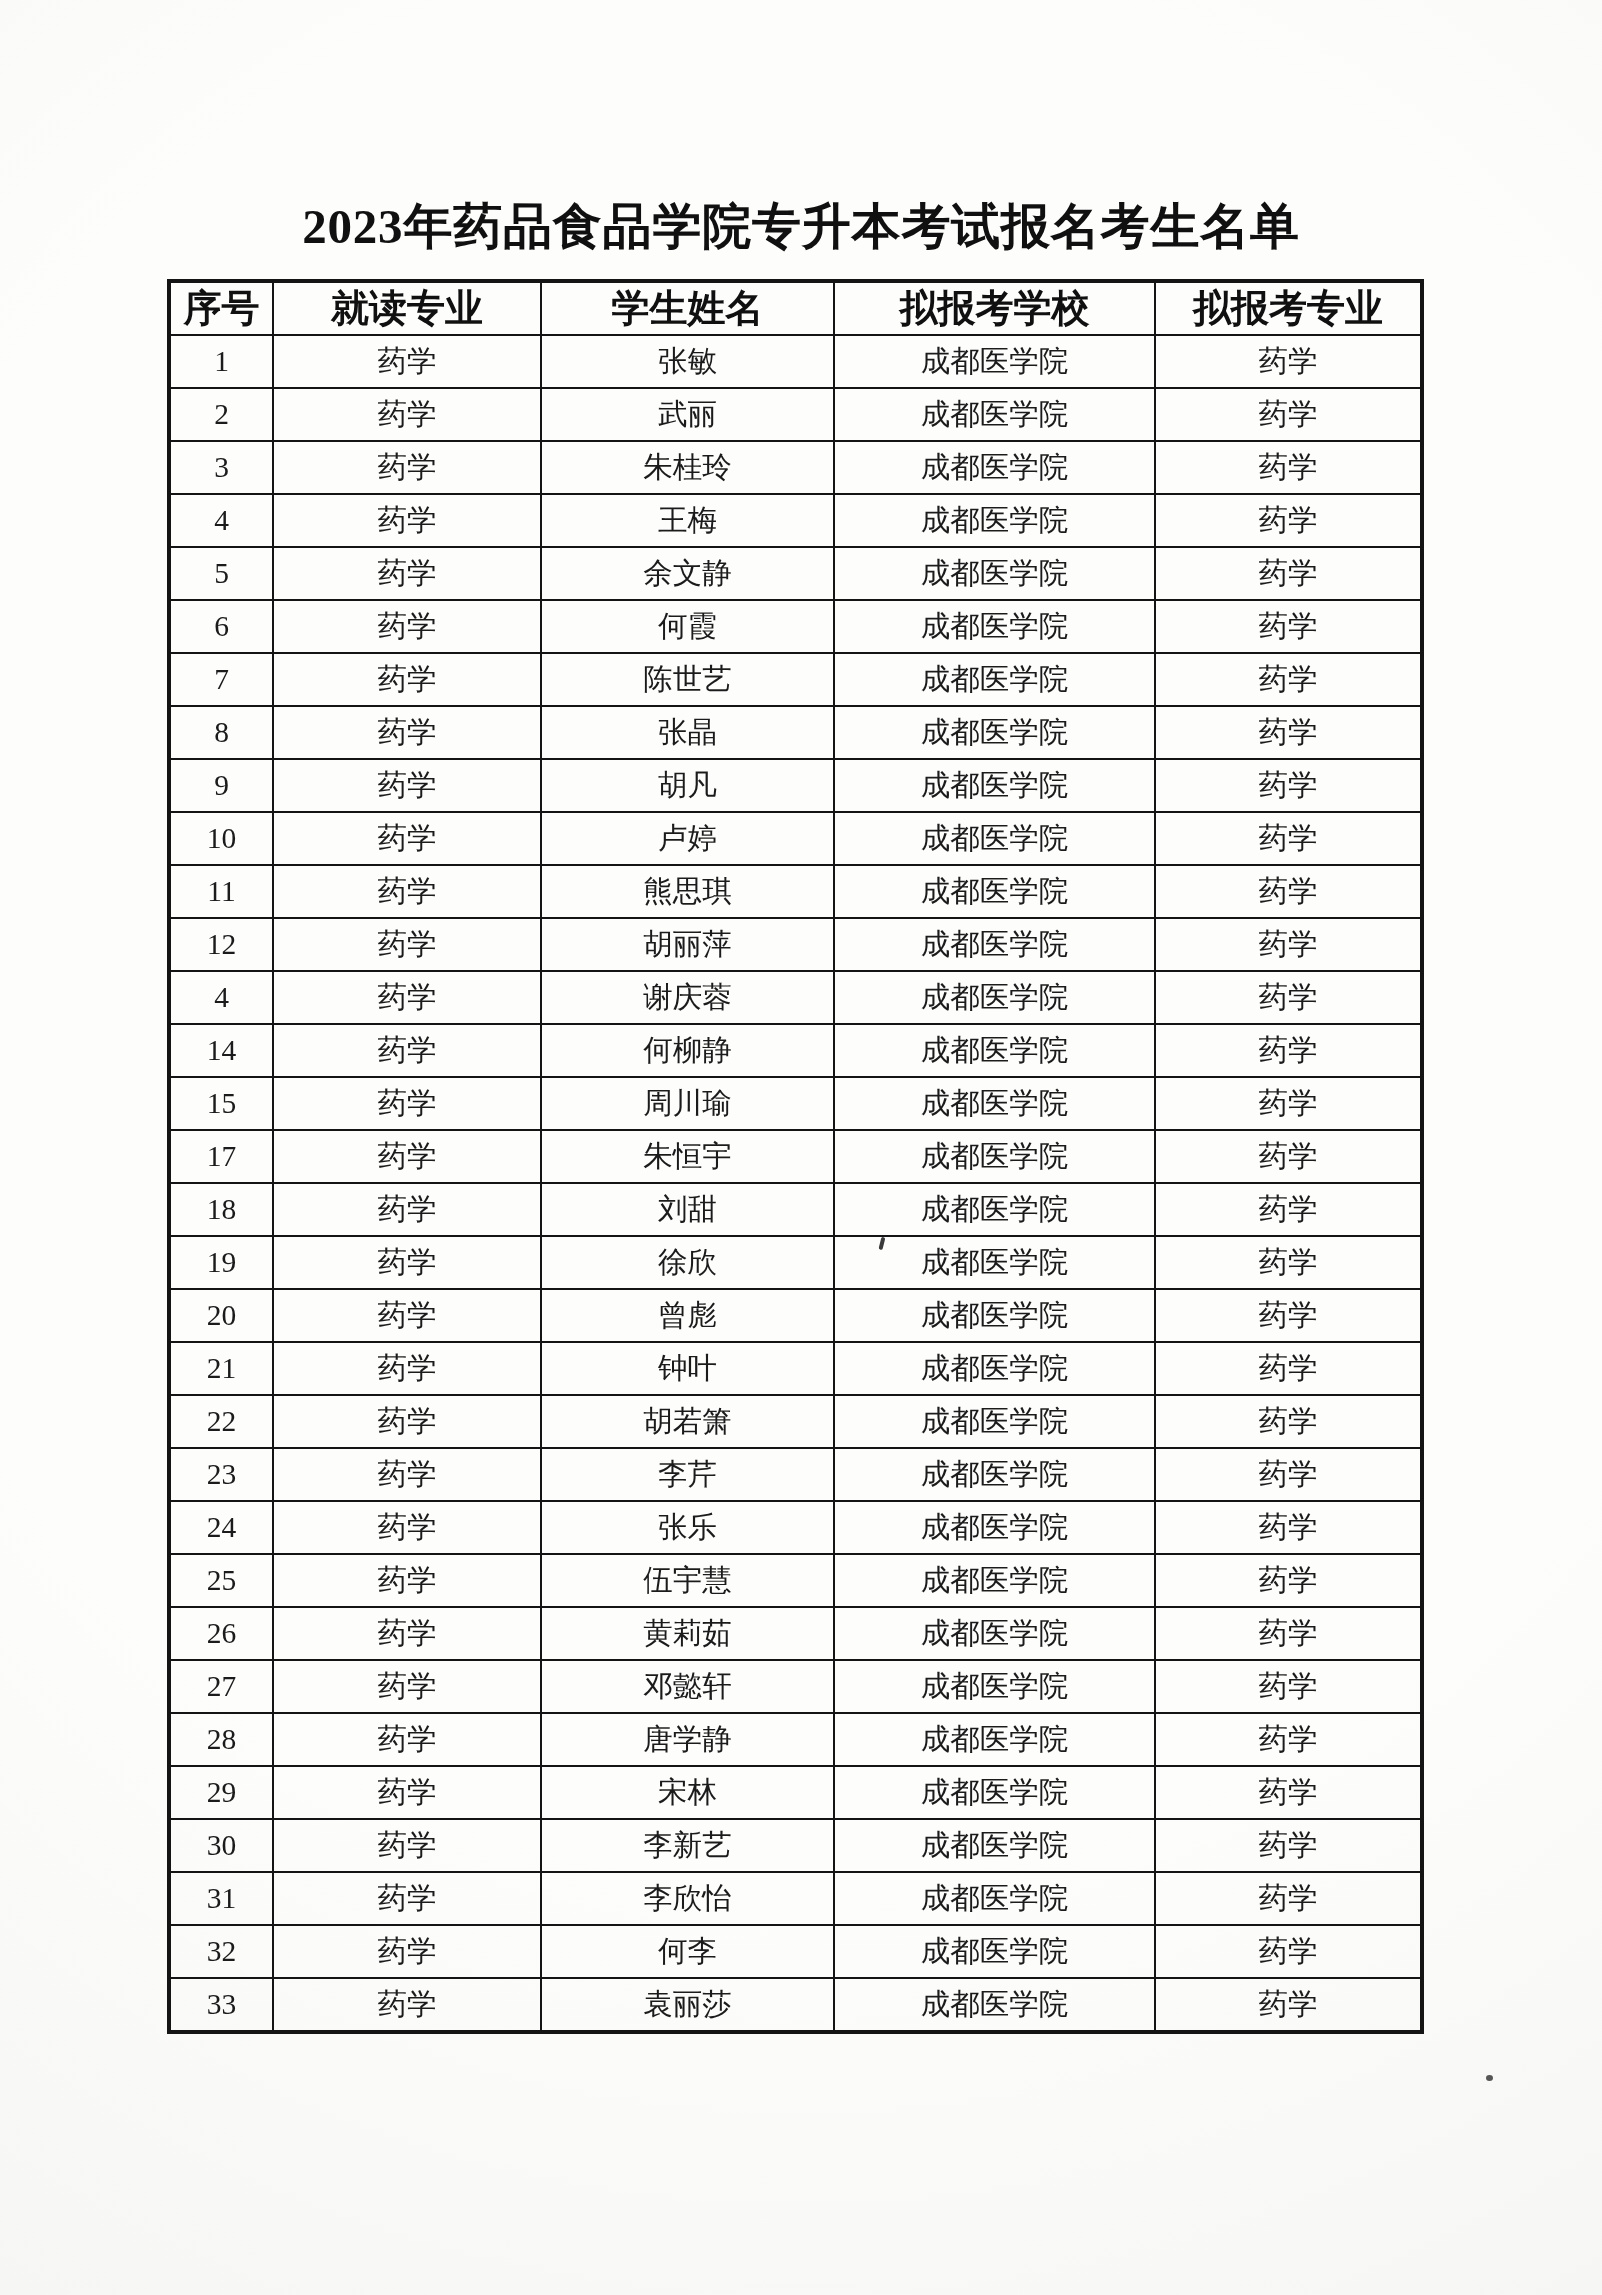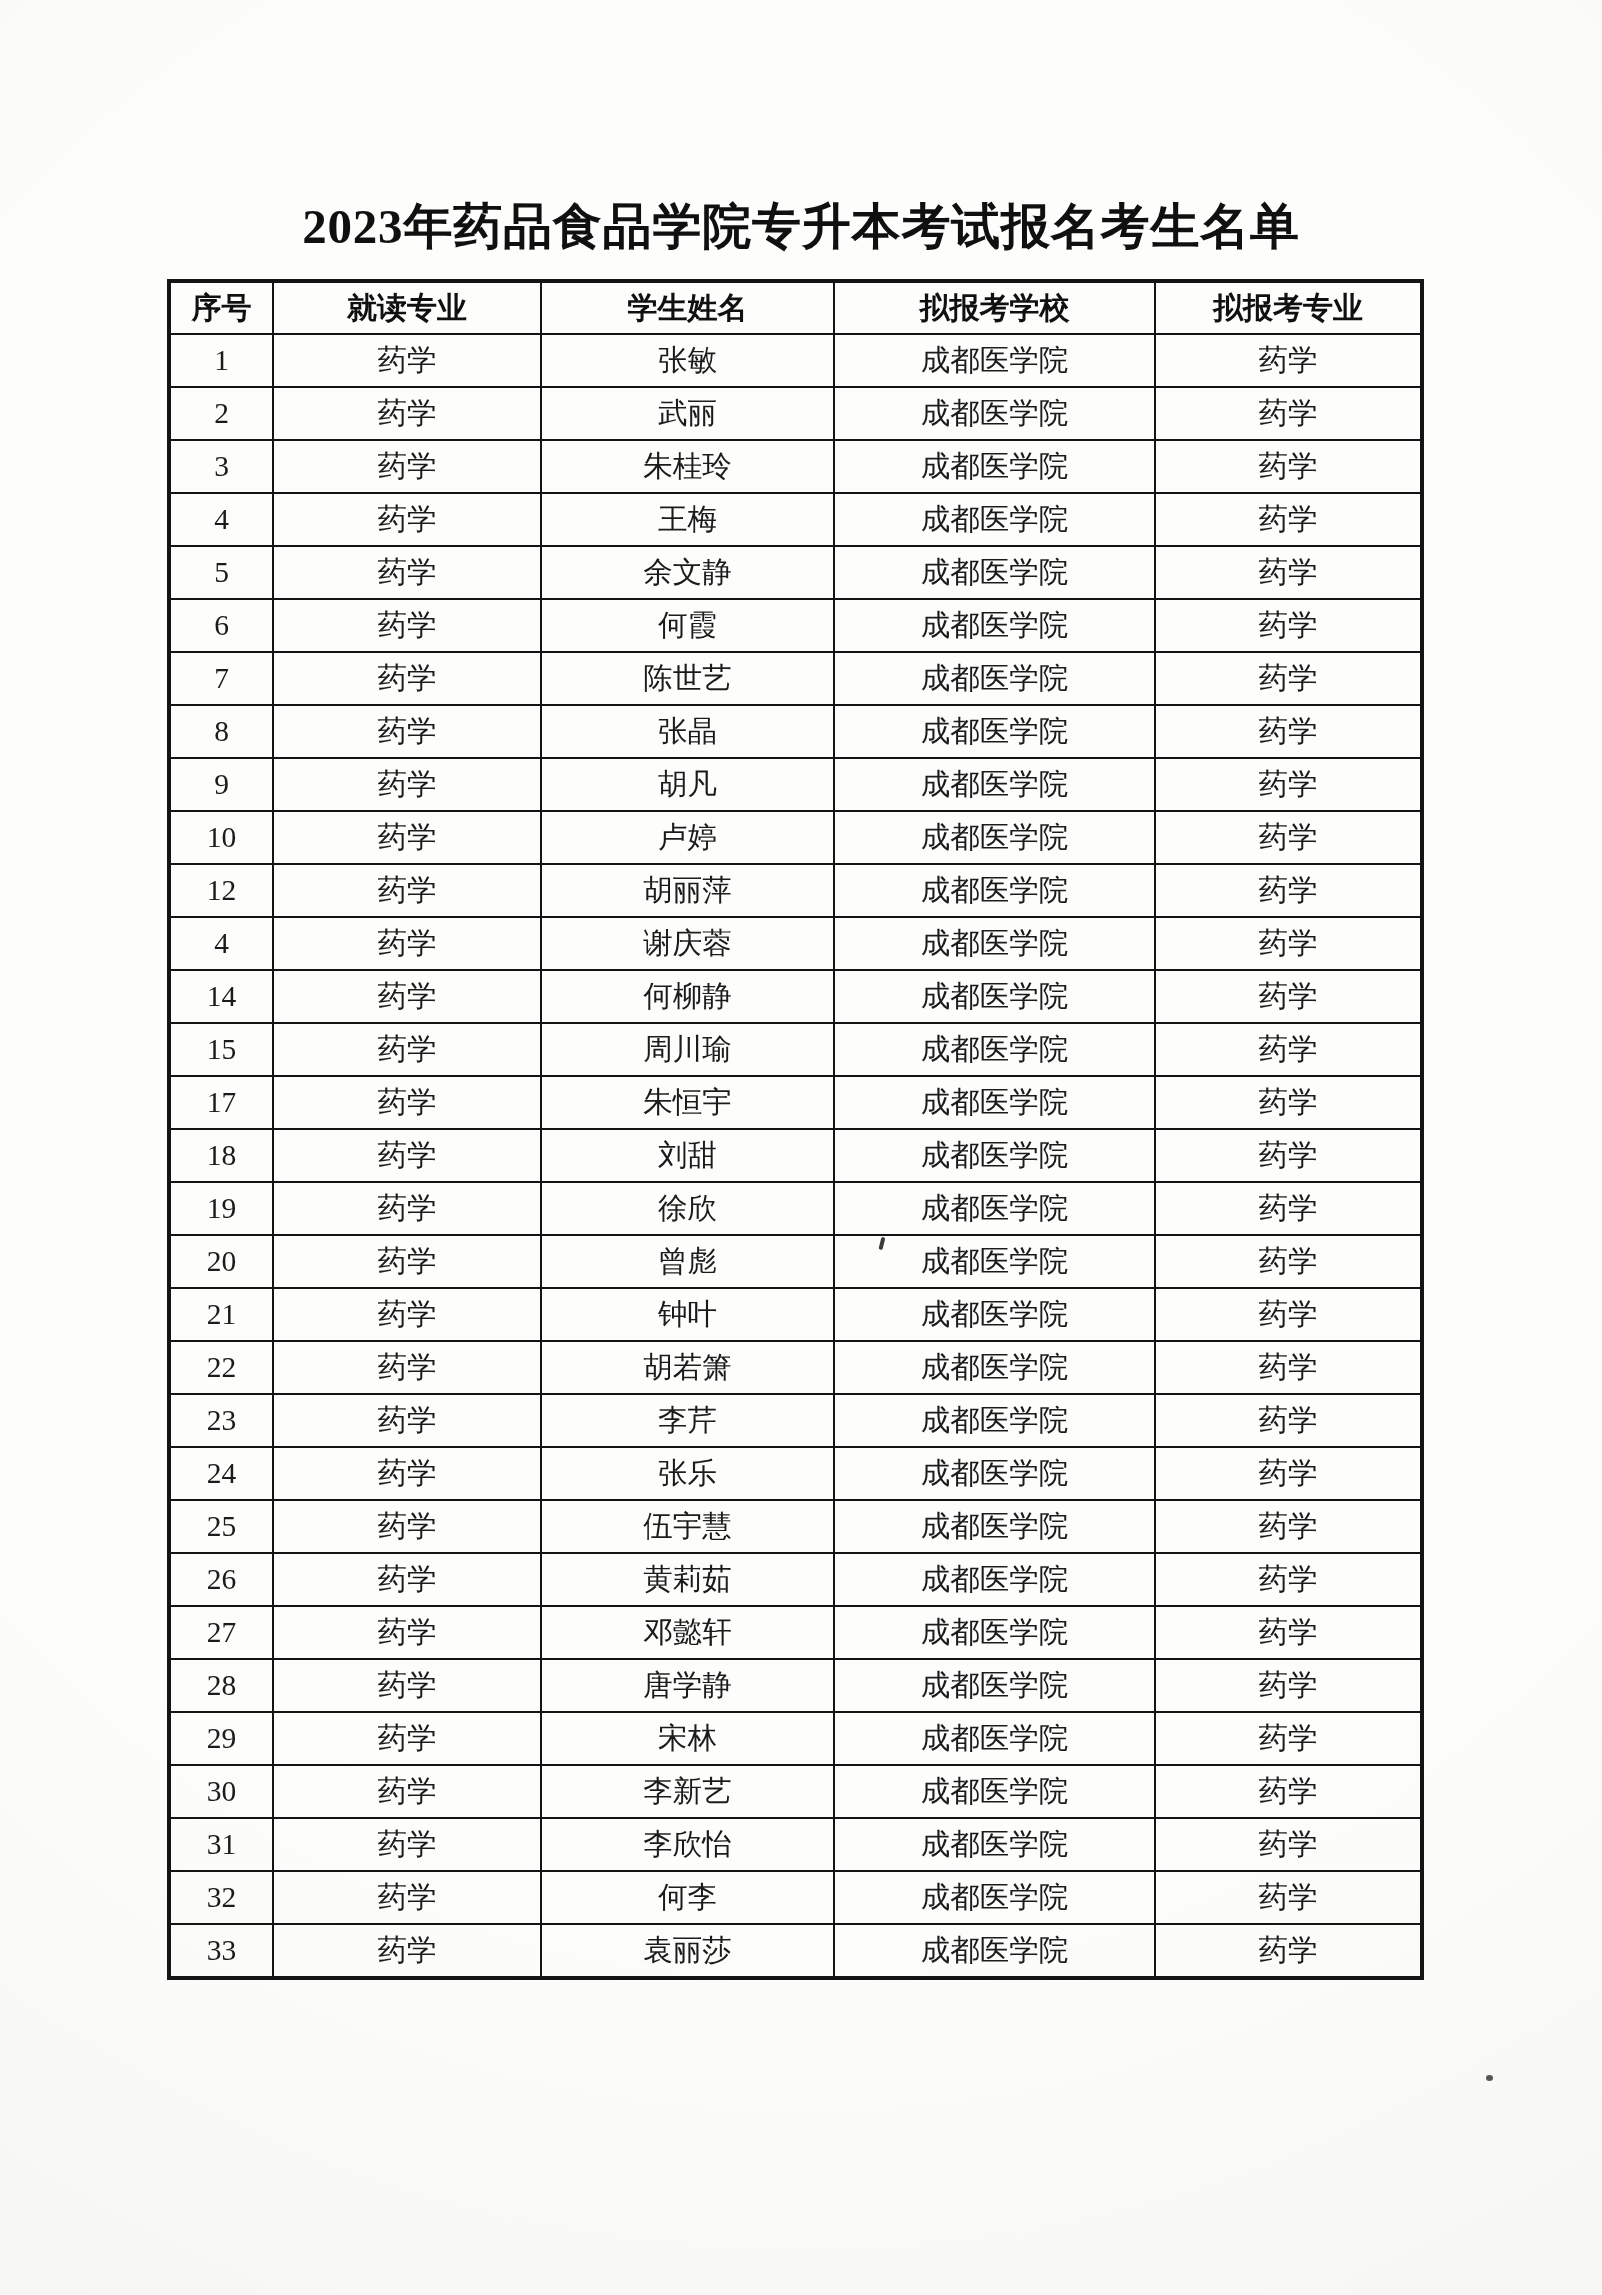--- a/index.html
+++ b/index.html
@@ -49,21 +49,21 @@
   table.roster td {
     border: 2.5px solid #141414;
     padding: 0;
     text-align: center;
     vertical-align: middle;
     overflow: hidden;
     white-space: nowrap;
   }
   table.roster thead th {
     height: 50px;
-    font-size: 30px;
+    font-size: 38px;
     font-weight: 700;
     color: #101010;
   }
   table.roster tbody td {
     height: 51px;
     font-size: 29.5px;
     font-weight: 400;
     color: #1b1b1b;
   }
   col.c-no     { width: 104px; }
@@ -183,20 +183,27 @@
           <td>药学</td>
         </tr>
         <tr>
           <td>10</td>
           <td>药学</td>
           <td>卢婷</td>
           <td>成都医学院</td>
           <td>药学</td>
         </tr>
         <tr>
+          <td>11</td>
+          <td>药学</td>
+          <td>熊思琪</td>
+          <td>成都医学院</td>
+          <td>药学</td>
+        </tr>
+        <tr>
           <td>12</td>
           <td>药学</td>
           <td>胡丽萍</td>
           <td>成都医学院</td>
           <td>药学</td>
         </tr>
         <tr>
           <td>4</td>
           <td>药学</td>
           <td>谢庆蓉</td>

